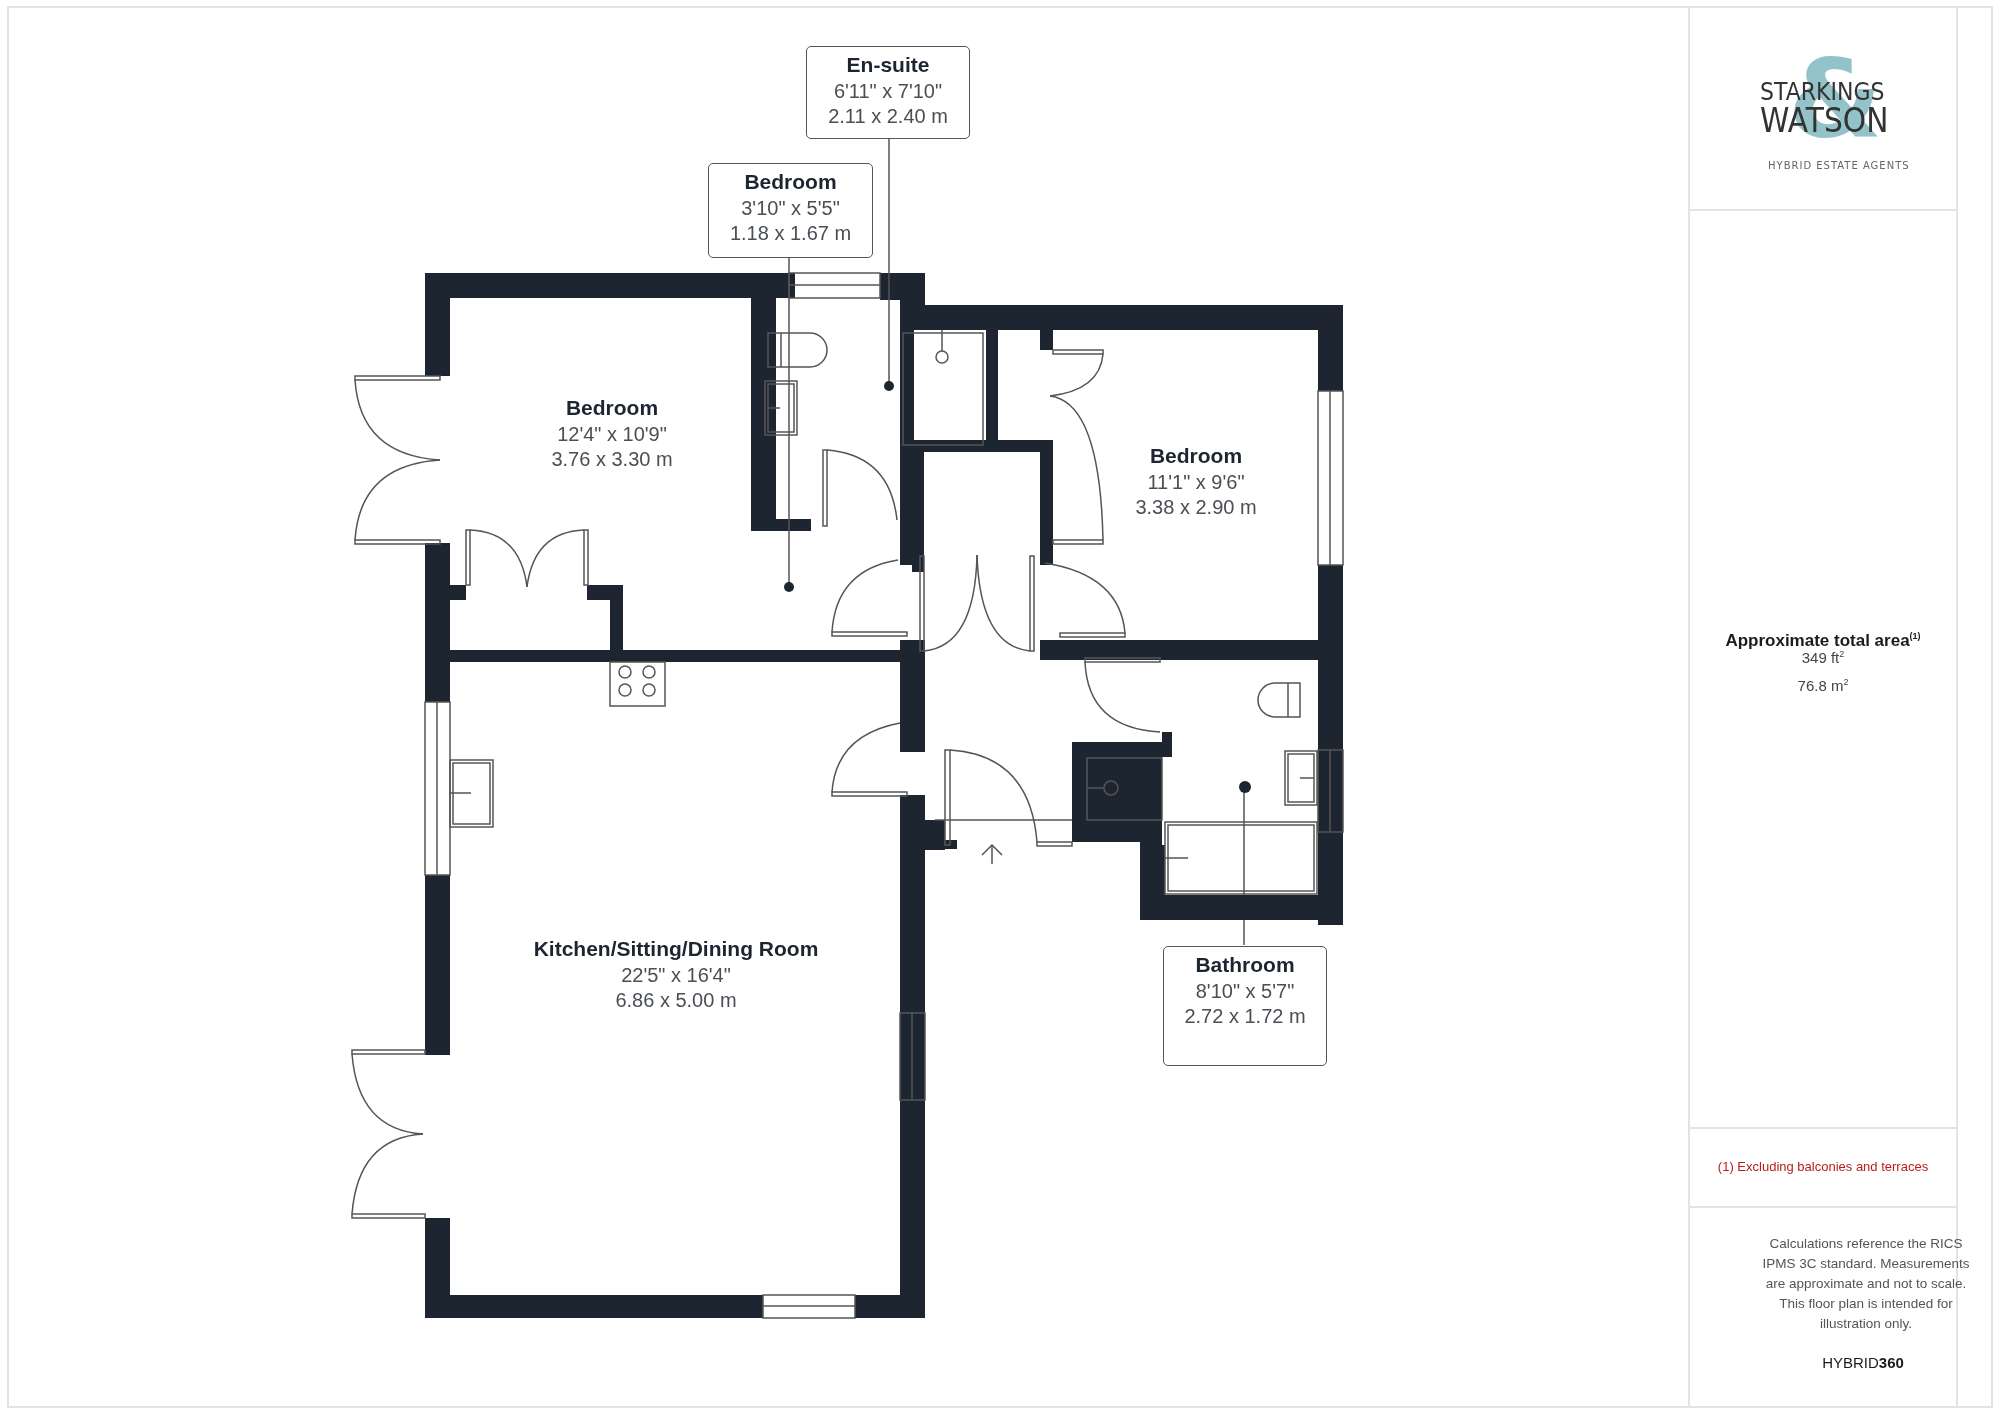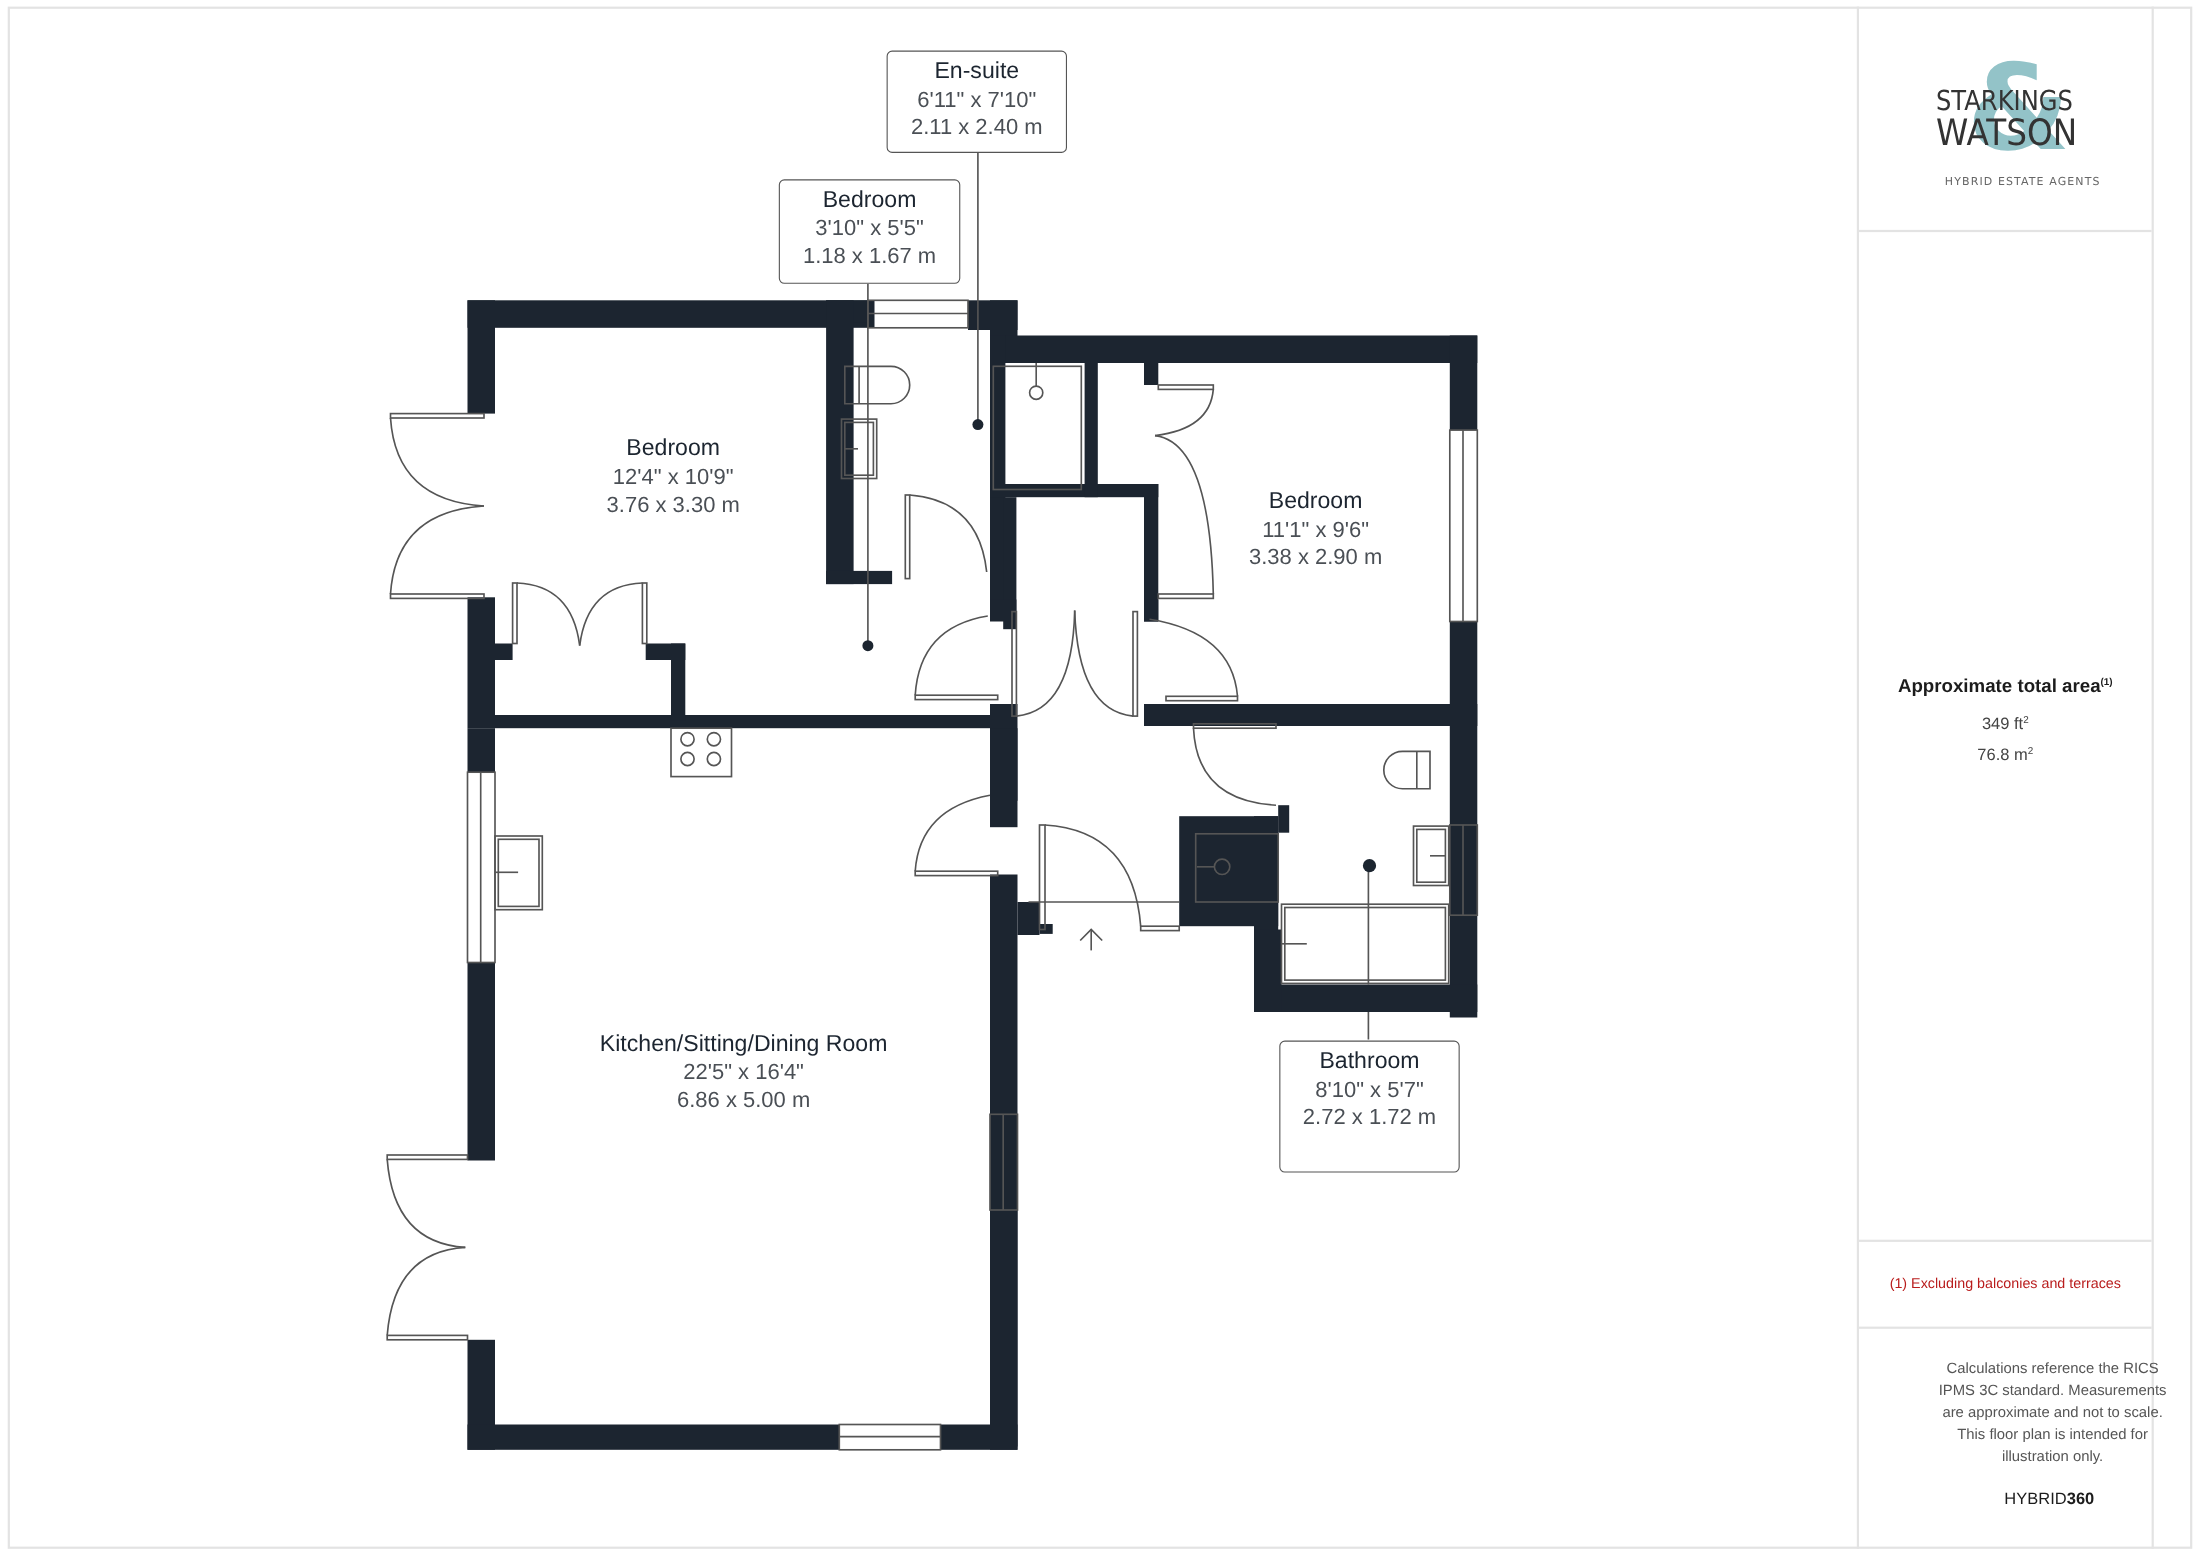--- a/index.html
+++ b/index.html
@@ -10,31 +10,31 @@
   .sb-logo { position: absolute; left: 0; top: 0; width: 100%; height: 203px; border-bottom: 2px solid #e3e3e3; }
   .sb-area { position: absolute; left: 0; top: 203px; width: 100%; height: 918px; border-bottom: 2px solid #e3e3e3; }
   .sb-note { position: absolute; left: 0; top: 1121px; width: 100%; height: 79px; border-bottom: 2px solid #e3e3e3; display: flex; align-items: center; justify-content: center; }
   .sb-disclaimer { position: absolute; left: 0; top: 1200px; width: 100%; height: 202px; margin-left: 40px; }
   .logo-wrap { position: absolute; left: 68px; top: 45px; width: 140px; height: 120px; }
   .logo-amp { position: absolute; left: 30px; top: -6px; font-family: "DejaVu Sans", sans-serif; font-size: 108px; line-height: 1; color: #93c3c8; font-weight: bold; }
   .logo-line1, .logo-line2 { position: absolute; left: 2px; font-family: "DejaVu Sans", sans-serif; color: #333333; letter-spacing: 0px; font-weight: normal; }
   .logo-line1 { top: 26px; font-size: 25px; transform: scaleX(0.88); transform-origin: left; }
   .logo-line2 { top: 50px; font-size: 33px; transform: scaleX(0.9); transform-origin: left; }
   .logo-tag { position: absolute; left: 78px; top: 154px; font-size: 10px; letter-spacing: 1px; color: #666666; }
-  .area-title { position: absolute; top: 405px; left: 0; width: 100%; text-align: center; font-family: "Liberation Sans", sans-serif; font-weight: bold; font-size: 17px; color: #1c1c1c; }
+  .area-title { position: absolute; top: 422px; left: 0; width: 100%; text-align: center; font-family: "Liberation Sans", sans-serif; font-weight: bold; font-size: 17px; color: #1c1c1c; }
   .area-title sup { font-size: 9px; }
   .area-val { position: absolute; left: 0; width: 100%; text-align: center; font-family: "Liberation Sans", sans-serif; font-size: 15px; color: #444444; }
   .area-val sup { font-size: 9px; }
   .note-text { font-family: "Liberation Sans", sans-serif; font-size: 13px; color: #b91c1c; }
   .disc-text { position: absolute; left: 30px; top: 28px; width: 212px; text-align: center; font-family: "Liberation Sans", sans-serif; font-size: 13.5px; line-height: 20px; color: #555555; }
   .brand { position: absolute; left: 0; top: 148px; width: 100%; text-align: center; font-family: "Liberation Sans", sans-serif; font-size: 15px; color: #1c1c1c; }
   .brand b { font-weight: bold; }
 
   .room-label { position: absolute; text-align: center; font-family: "Liberation Sans", sans-serif; transform: translateX(-50%); white-space: nowrap; }
-  .room-name { font-weight: normal; font-size: 21px; color: #1c2530; line-height: 28px; }
+  .room-name { font-weight: bold; font-size: 21px; color: #1c2530; line-height: 28px; }
   .room-dim { font-size: 20px; color: #4a4f55; line-height: 25px; }
   .callout { position: absolute; background: #ffffff; border: 1.5px solid #555; border-radius: 5px; text-align: center; font-family: "Liberation Sans", sans-serif; padding: 4px 10px; box-sizing: border-box; }
 </style>
 </head>
 <body>
 
 <div class="frame"></div>
 
 <svg class="plan" viewBox="0 0 2000 1415" xmlns="http://www.w3.org/2000/svg">
   <g fill="#1c2530">

